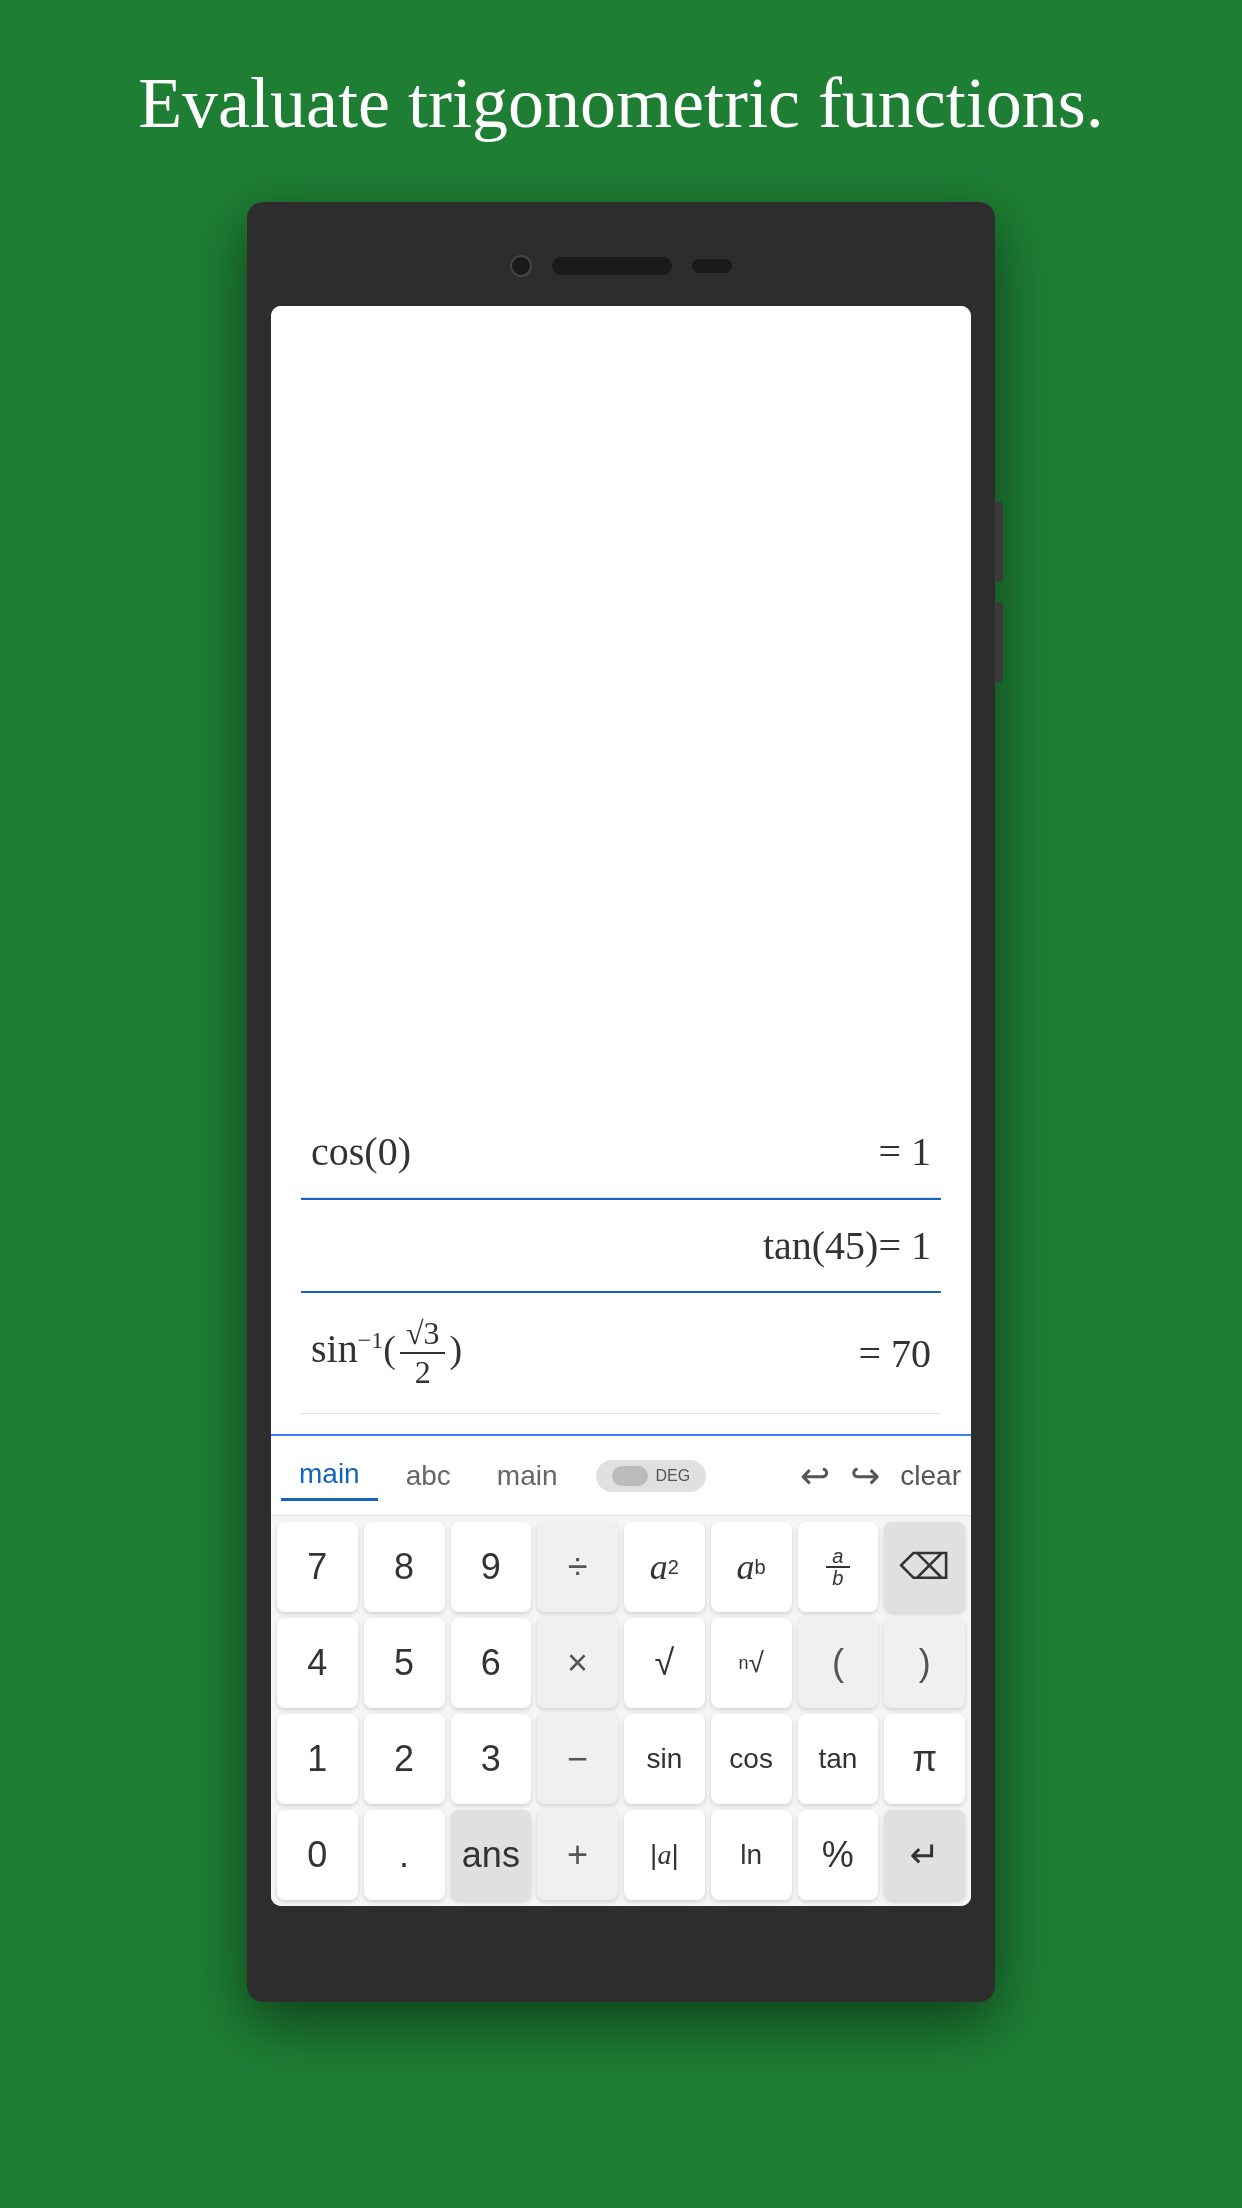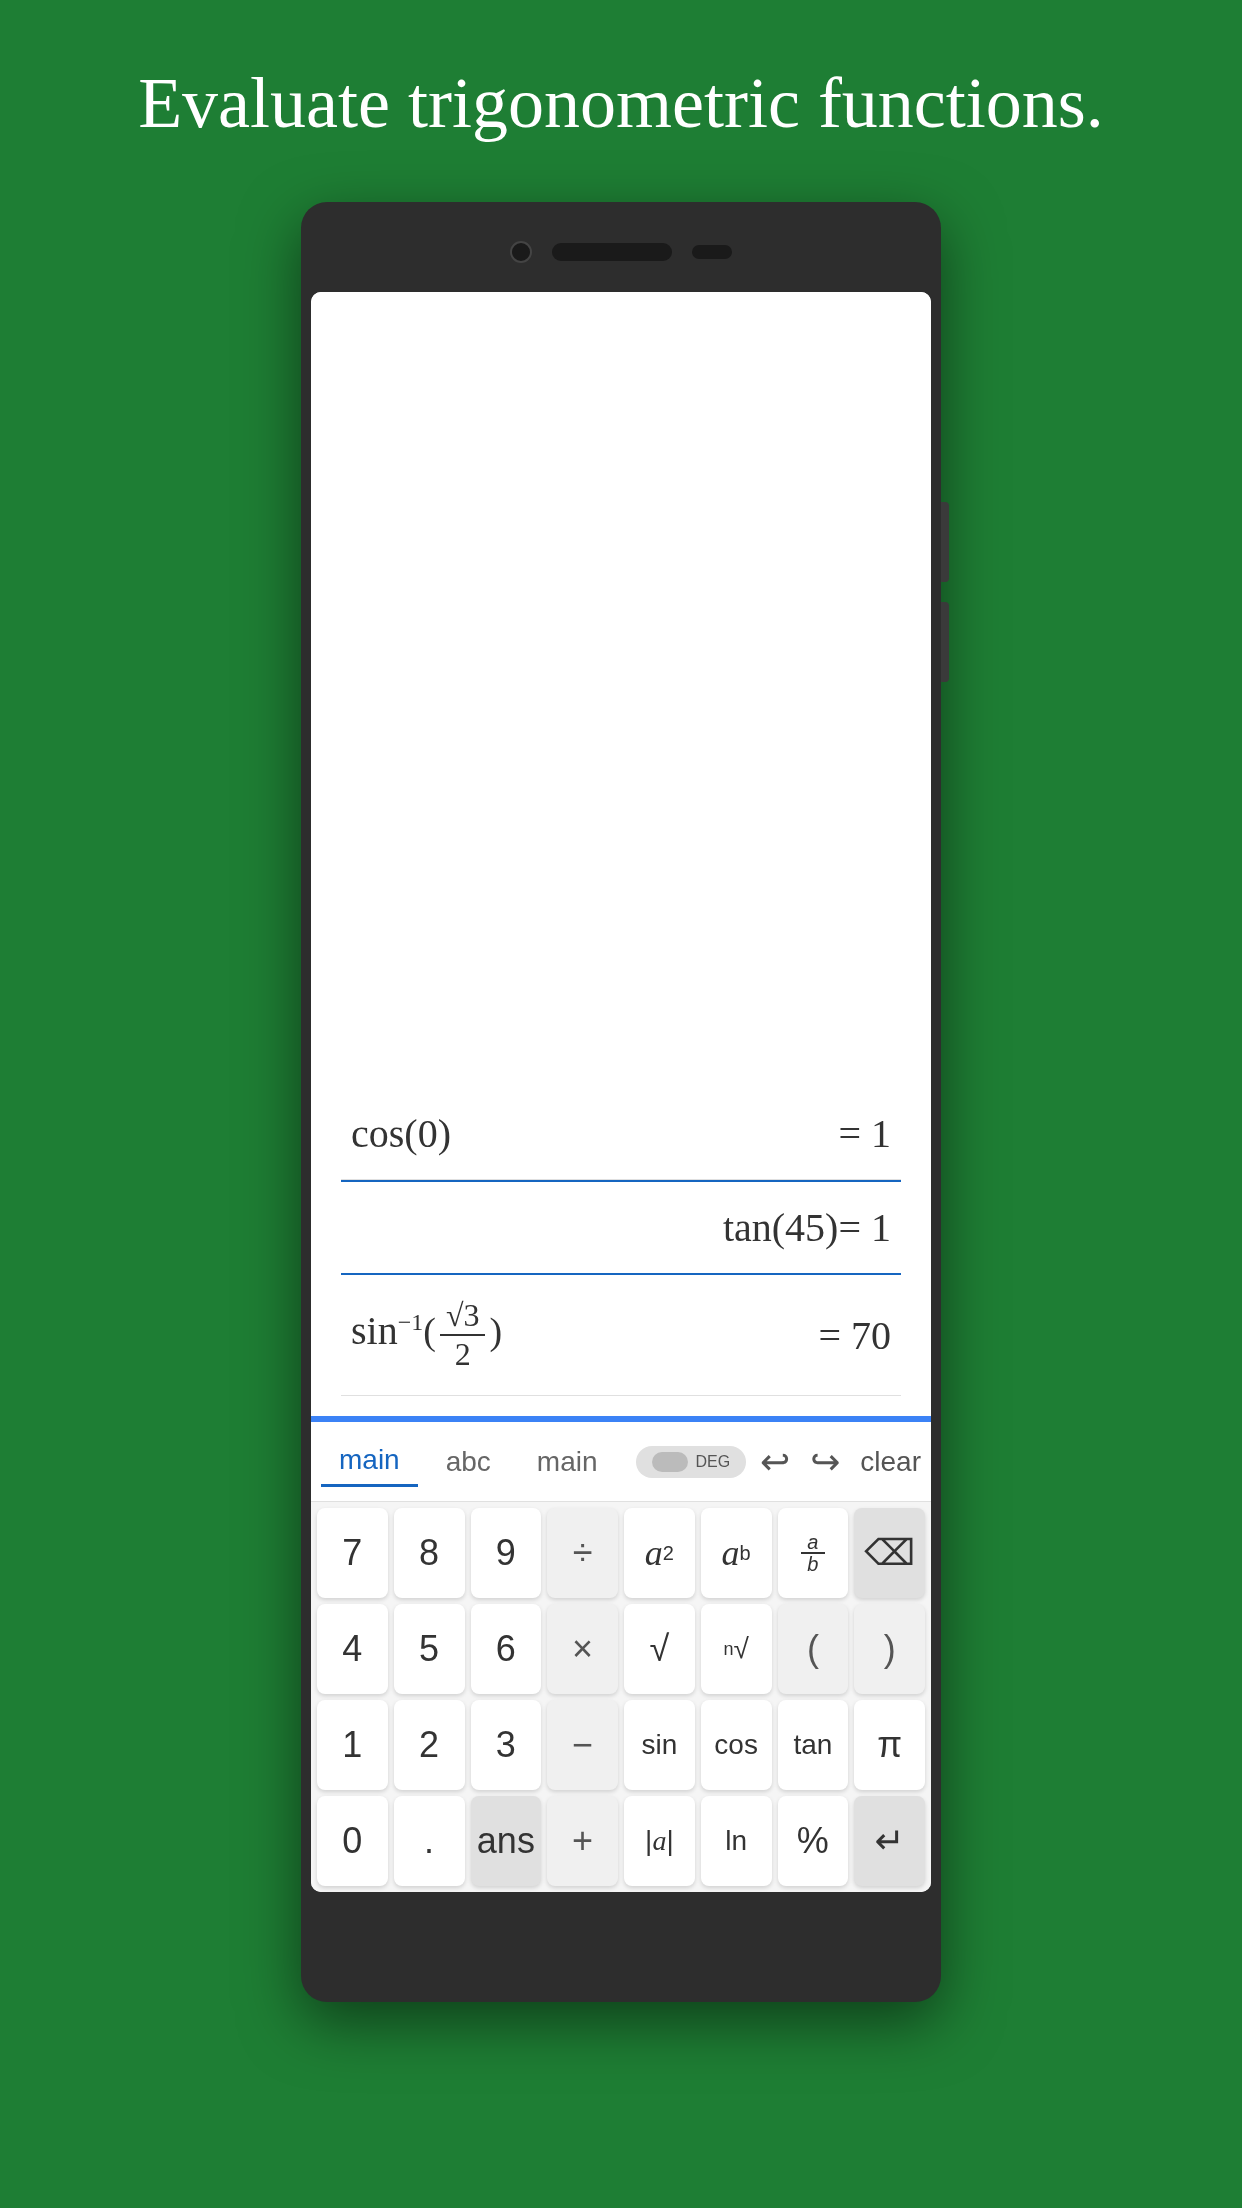--- a/index.html
+++ b/index.html
@@ -18,25 +18,25 @@
       color: white;
       font-size: 72px;
       font-weight: 400;
       text-align: center;
       padding: 60px 80px 56px;
       line-height: 1.2;
     }
 
     .phone-container {
       position: relative;
-      width: 640px;
+      width: 748px;
       height: 1800px;
       background: #2d2d2d;
-      border-radius: 26px;
-      padding: 10px;
+      border-radius: 16px;
+      padding: 24px;
       box-shadow: 0 20px 60px rgba(0,0,0,0.5);
     }
 
     .phone-notch-area {
       display: flex;
       justify-content: center;
       align-items: center;
       height: 80px;
       gap: 20px;
     }
@@ -134,21 +134,21 @@
     }
 
     .frac-den {
       padding: 0 6px;
       font-size: 32px;
     }
 
     
     .keyboard-area {
       background: #f5f5f5;
-      border-top: 6px solid #3b82f6;
+      border-top: 2px solid #3b82f6;
     }
 
     .keyboard-tabs {
       display: flex;
       align-items: center;
       padding: 0 10px;
       background: white;
       height: 80px;
       border-bottom: 1px solid #e0e0e0;
       gap: 10px;

